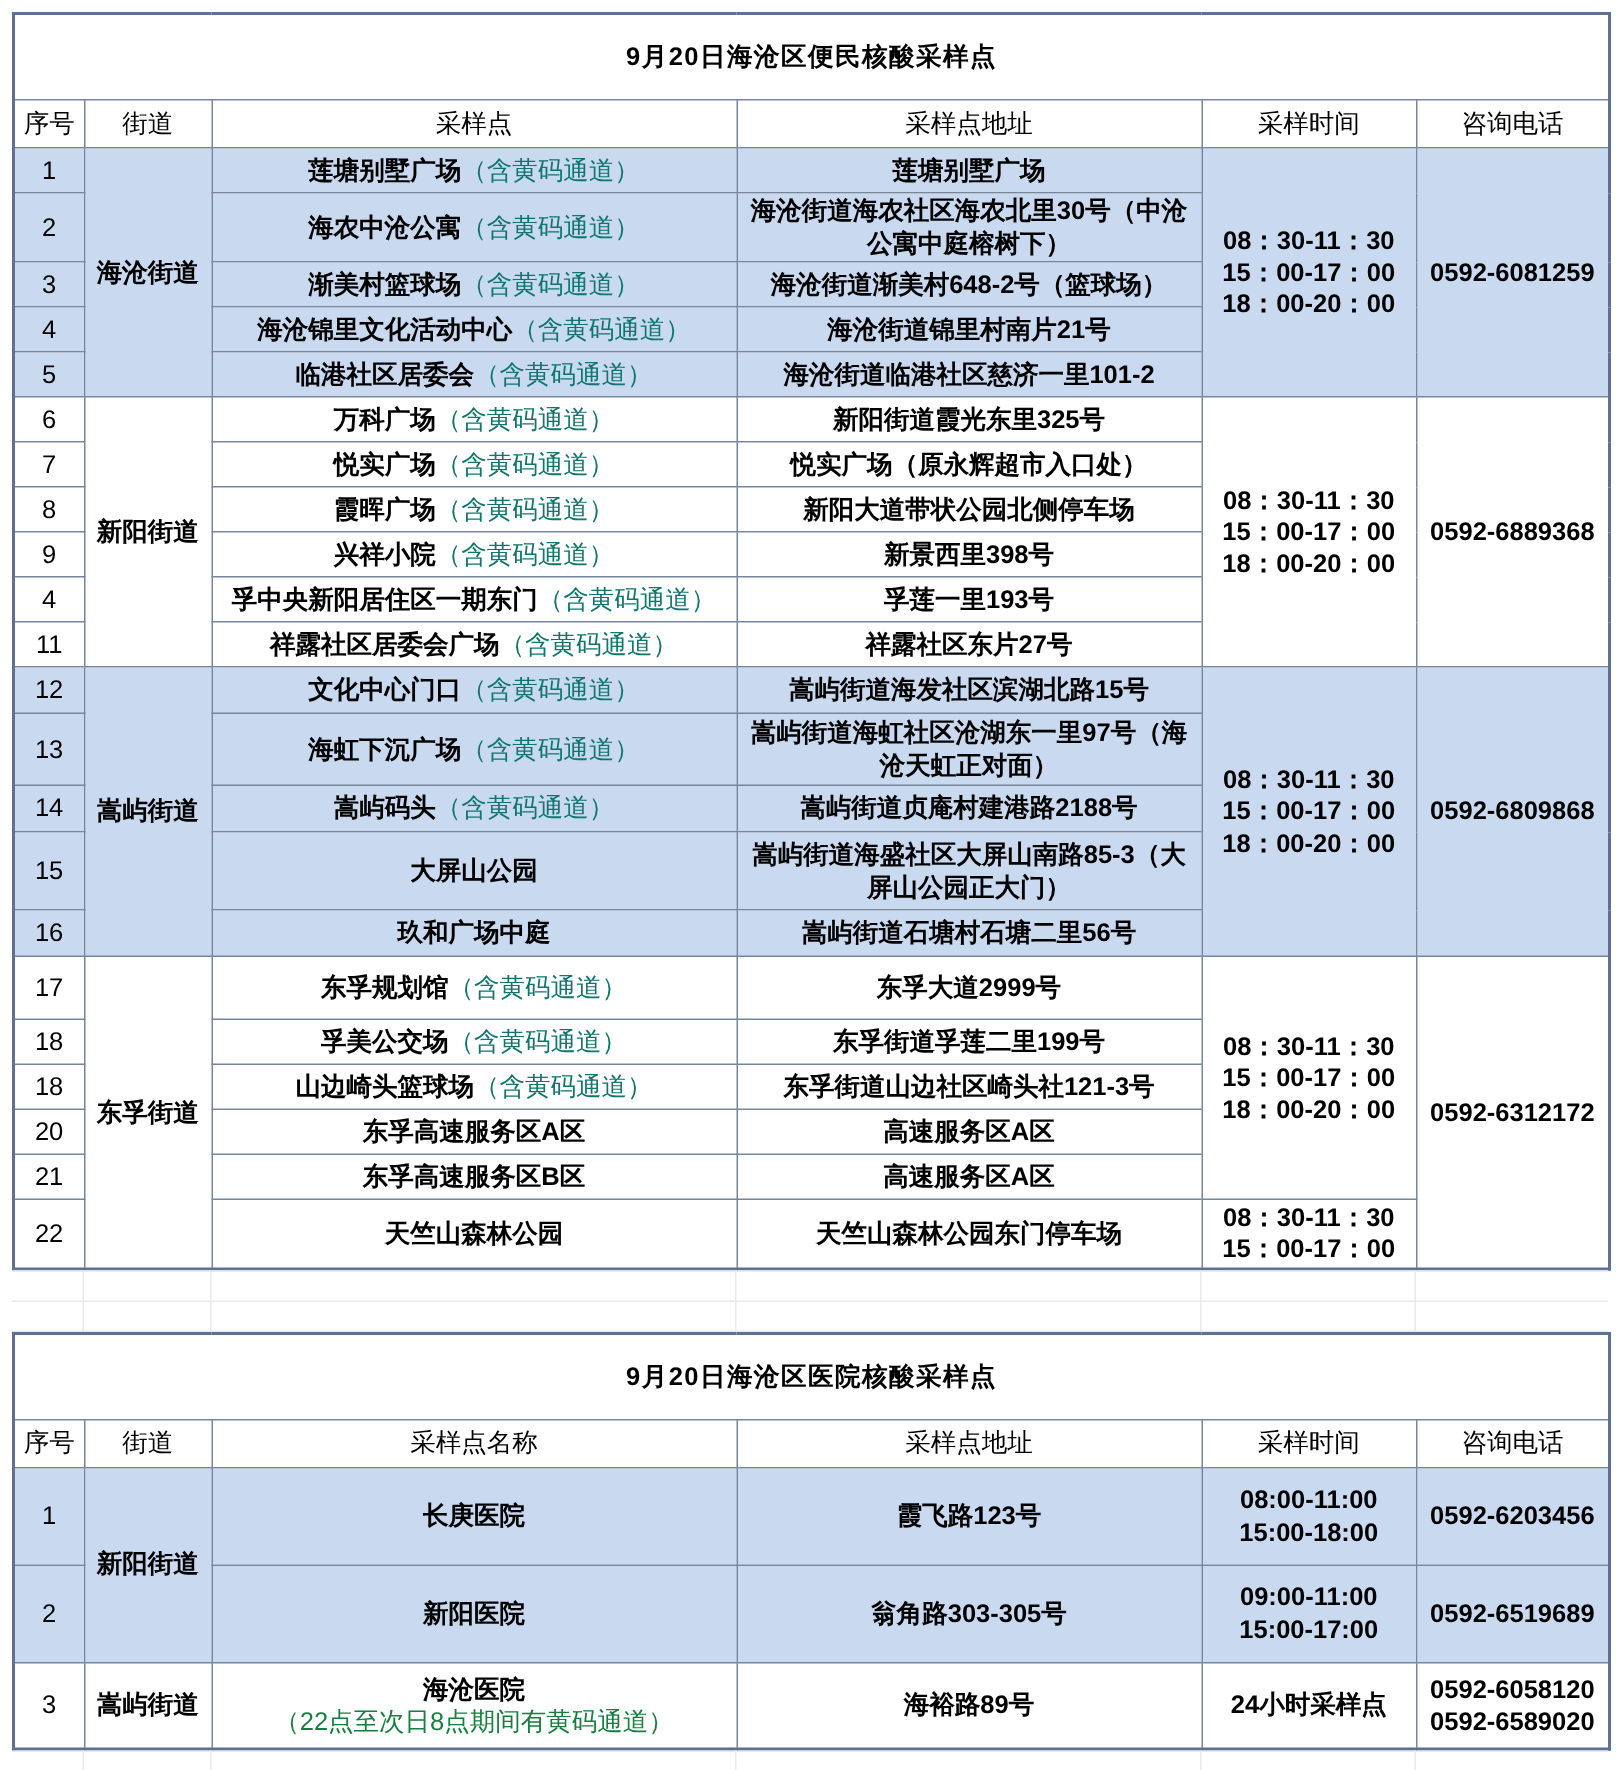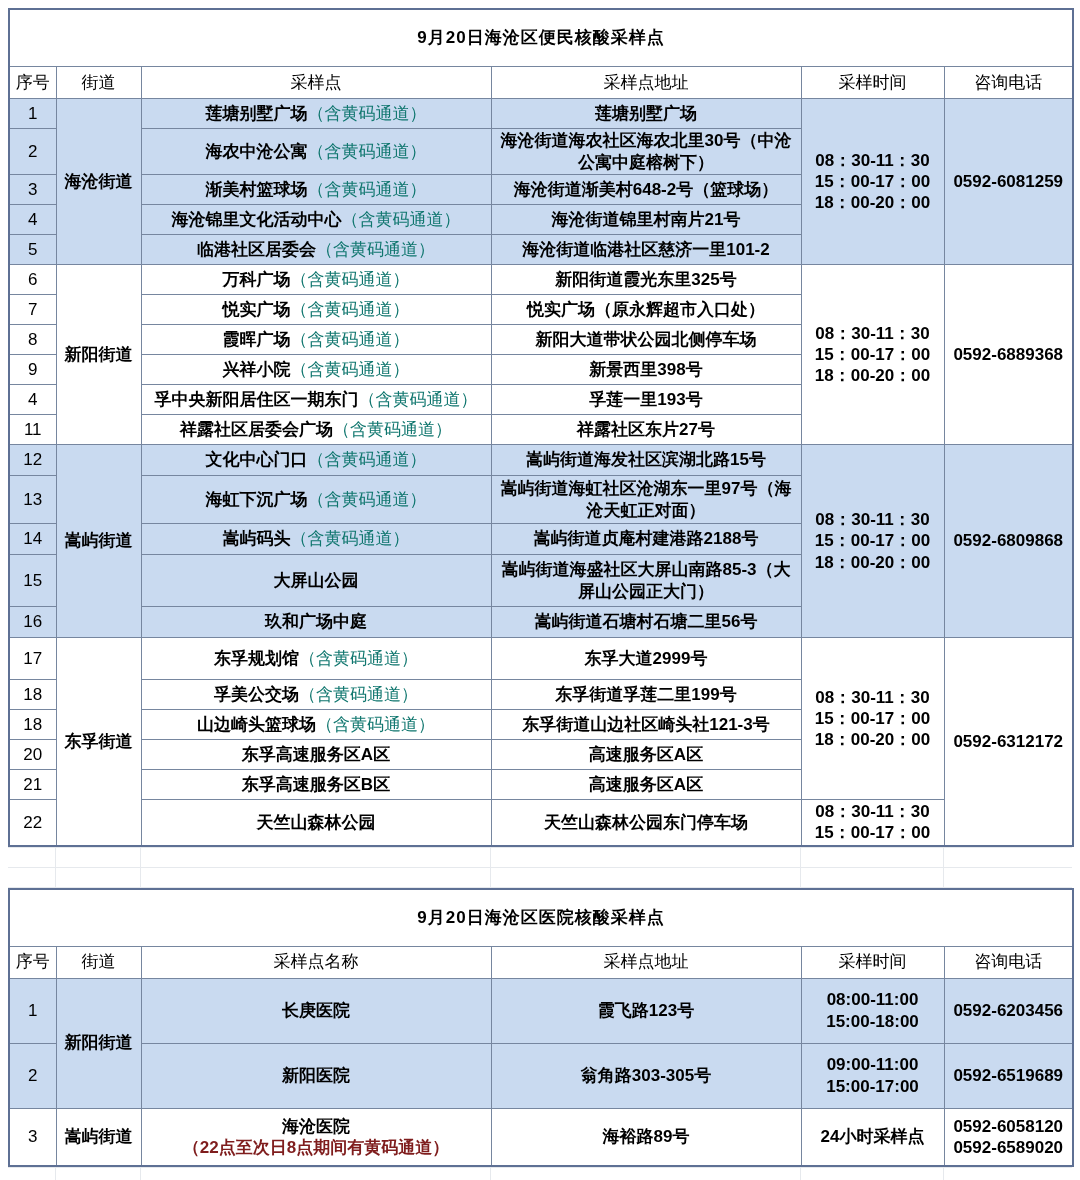--- a/index.html
+++ b/index.html
@@ -33,21 +33,21 @@
   td.hdr{font-weight:normal;height:29px;}
   td.no{font-size:17px;}
   td.site,td.addr{font-weight:600;}
   td.street{font-weight:700;}
   td.time,td.phone{
     font-size:18px;
     font-weight:600;
     white-space:pre-line;
   }
   .note{color:#0f766e;font-weight:normal;}
-  .noteblock{display:block;color:#7f1d1d;font-weight:bold;}
+  .noteblock{display:block;color:#15803d;font-weight:normal;}
   tr.blue td{background:#c9daf0;}
   tr.white td{background:#ffffff;}
   
   table.gap{
     border-collapse:collapse;
     width:1064px;
     table-layout:fixed;
   }
   table.gap td{
     border:1px solid #e6e9ed;

